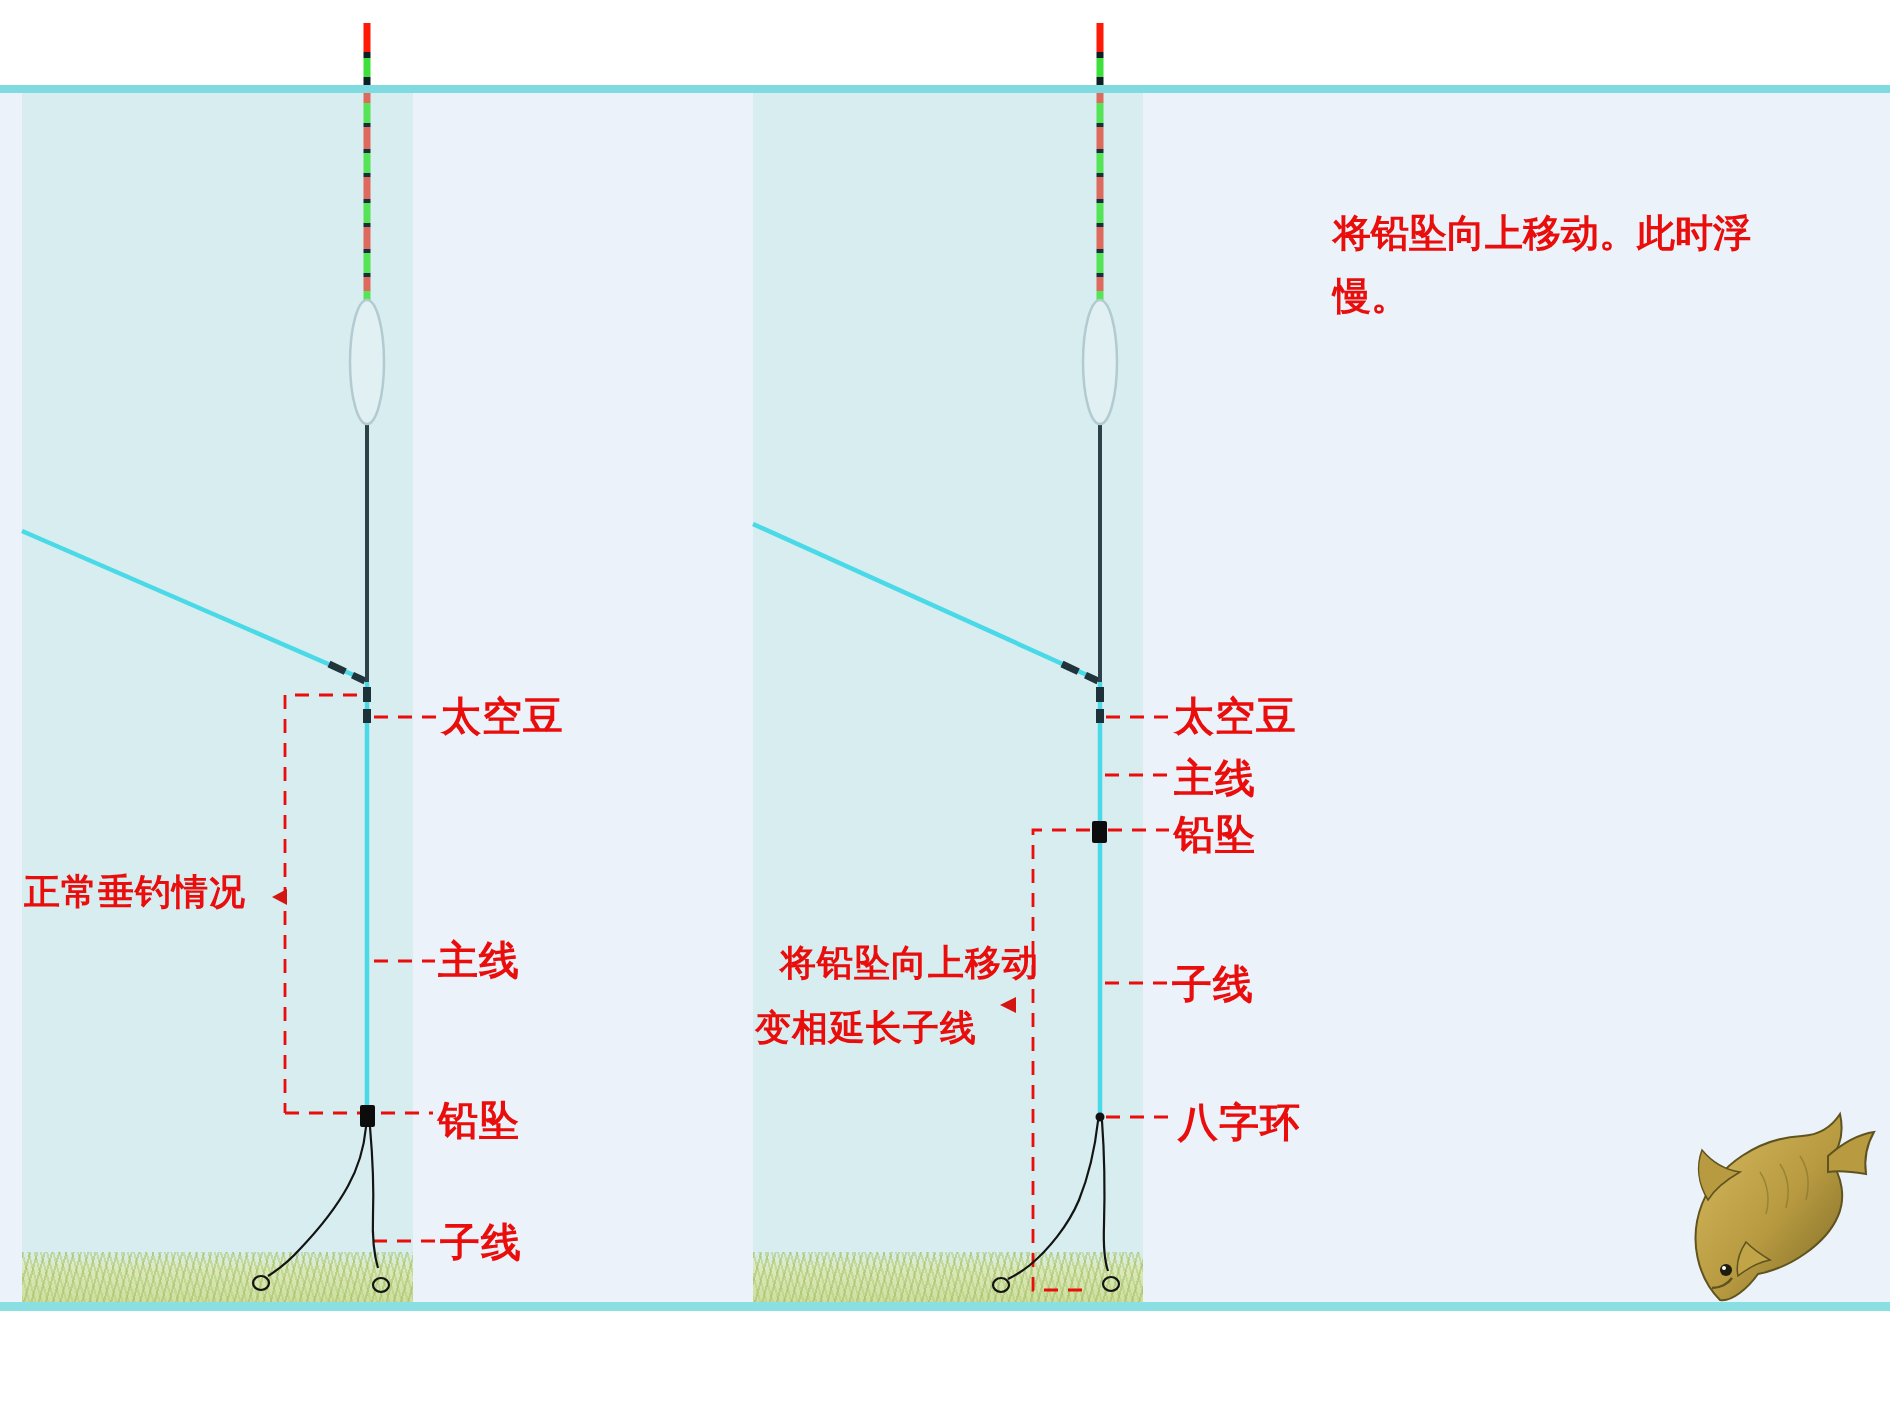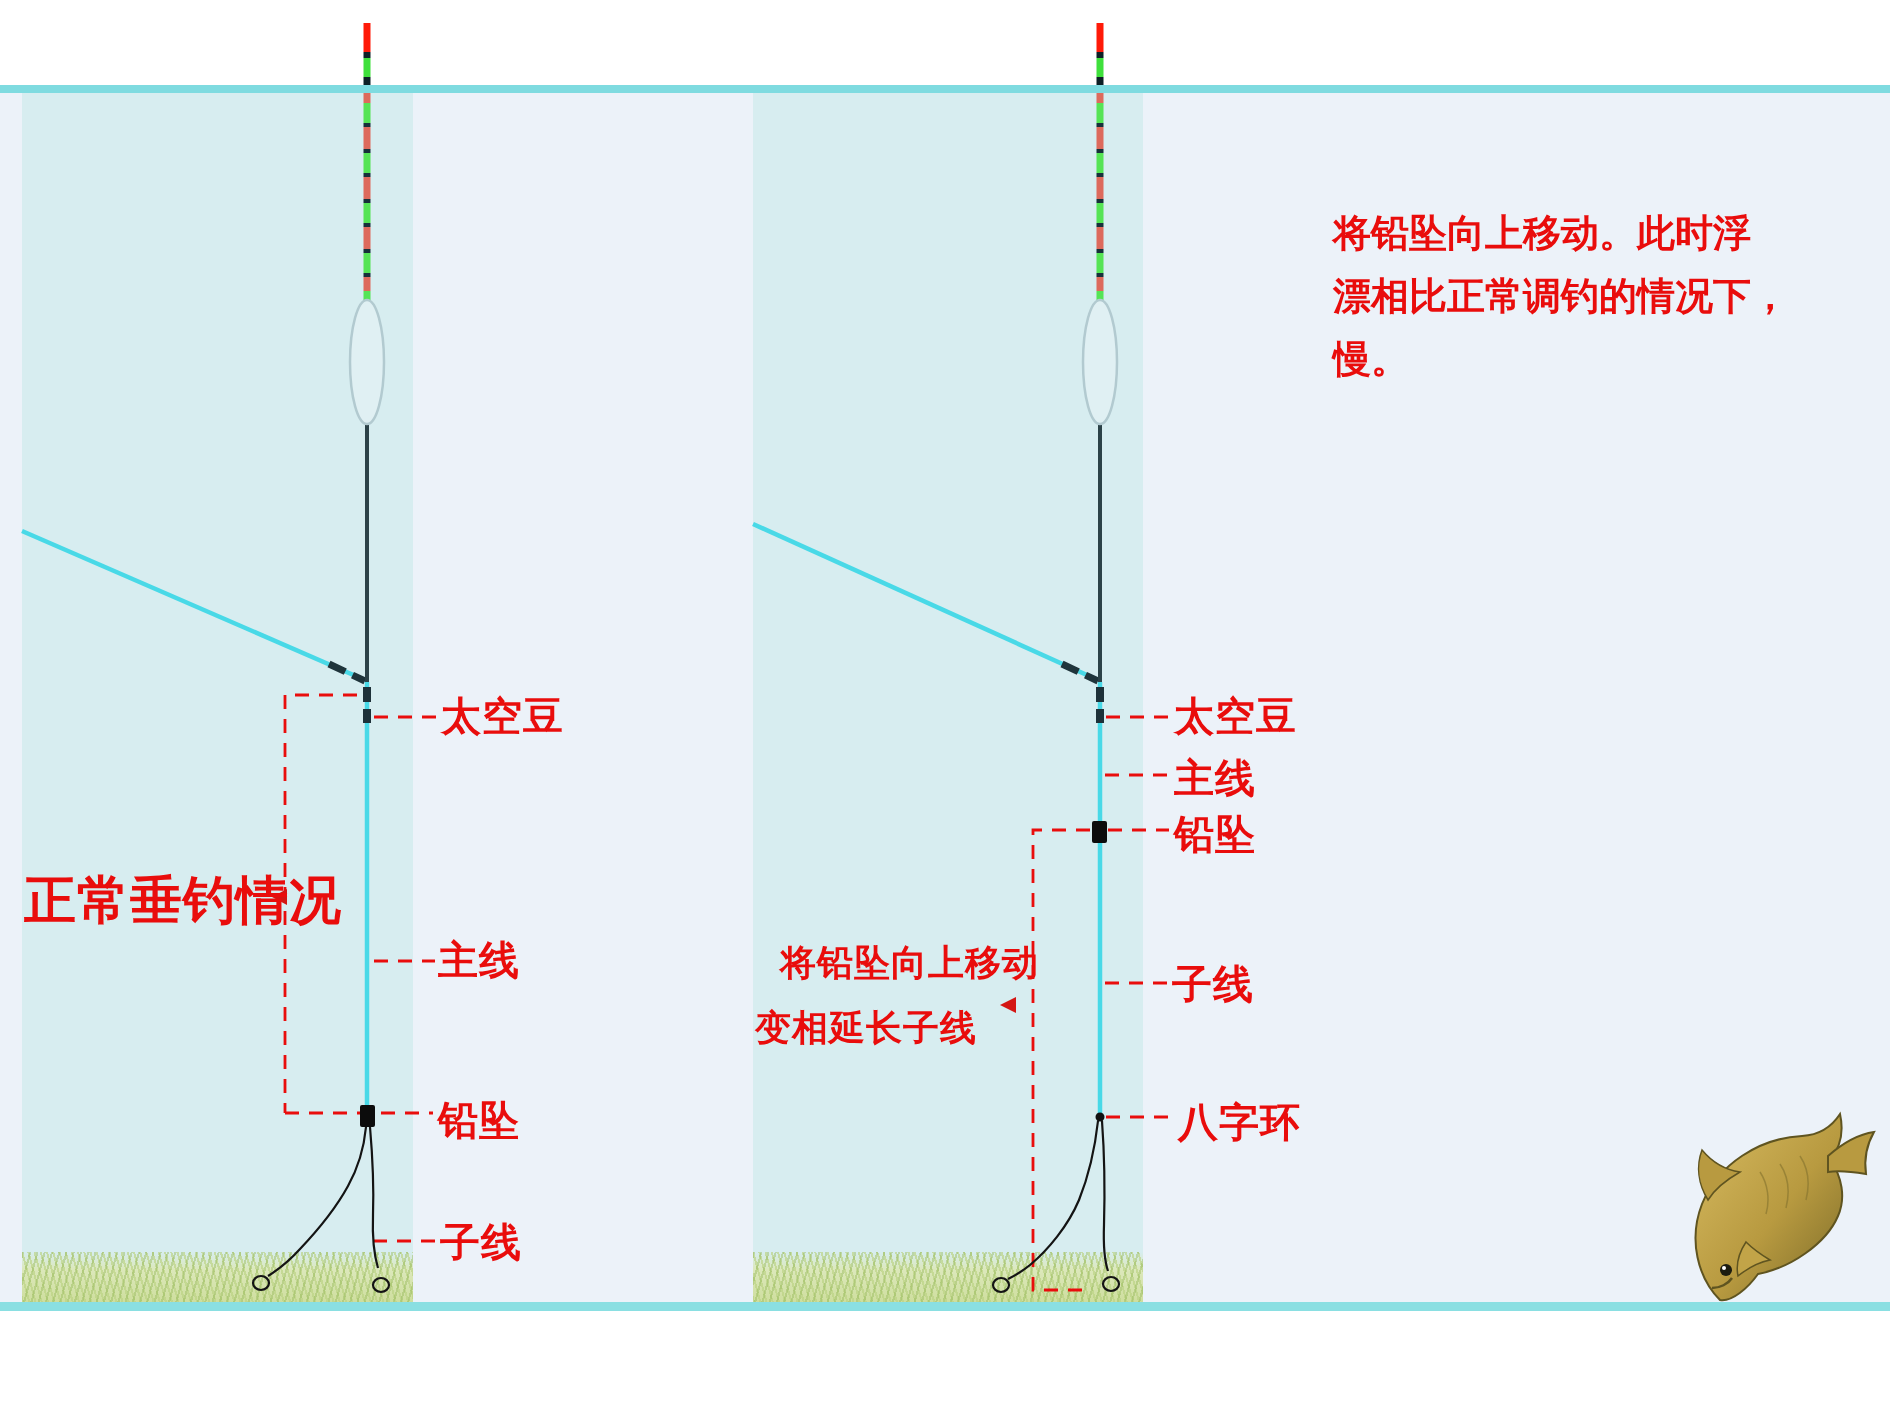--- a/index.html
+++ b/index.html
@@ -21,21 +21,21 @@
     background:
       repeating-linear-gradient(105deg, rgba(150,185,90,0.45) 0 2px, rgba(0,0,0,0) 2px 7px),
       repeating-linear-gradient(75deg,  rgba(186,210,130,0.65) 0 2px, rgba(0,0,0,0) 2px 6px),
       linear-gradient(to bottom, rgba(223,235,190,0) 0%, #dce8bb 35%, #cede9e 100%);
   }
   svg.art { position:absolute; left:0; top:0; }
   .lbl {
     position:absolute; color:#e90d0c; font-weight:bold; font-size:40px;
     line-height:1; white-space:nowrap; letter-spacing:1px;
   }
-  .caption-left  { left:24px;  top:874px;  font-size:52px;text-align:center; }
+  .caption-left  { left:24px;  top:874px;  font-size:36px;text-align:center; }
   .caption-mid-1 { left:780px; top:945px;  font-size:36px; }
   .caption-mid-2 { left:755px; top:1010px; font-size:36px;text-align:center; }
   .para {
     position:absolute; left:1333px; top:202px; width:440px;
     color:#e90d0c; font-weight:bold; font-size:38px; line-height:63px;
     white-space:nowrap;
   }
 </style>
 </head>
 <body>
@@ -164,17 +164,16 @@
   <div class="lbl caption-mid-2">变相延长子线</div>
 
   <div class="lbl" style="left:1174px; top:696px;">太空豆</div>
   <div class="lbl" style="left:1174px; top:758px;">主线</div>
   <div class="lbl" style="left:1174px; top:814px;">铅坠</div>
   <div class="lbl" style="left:1172px; top:964px;">子线</div>
   <div class="lbl" style="left:1178px; top:1102px;">八字环</div>
 
   <div class="para">
     <div>将铅坠向上移动。此时浮</div>
-    <div>漂相比正常调钓的情况下，</div>
     <div>慢。</div>
   </div>
 
 </div>
 
 </body></html>

